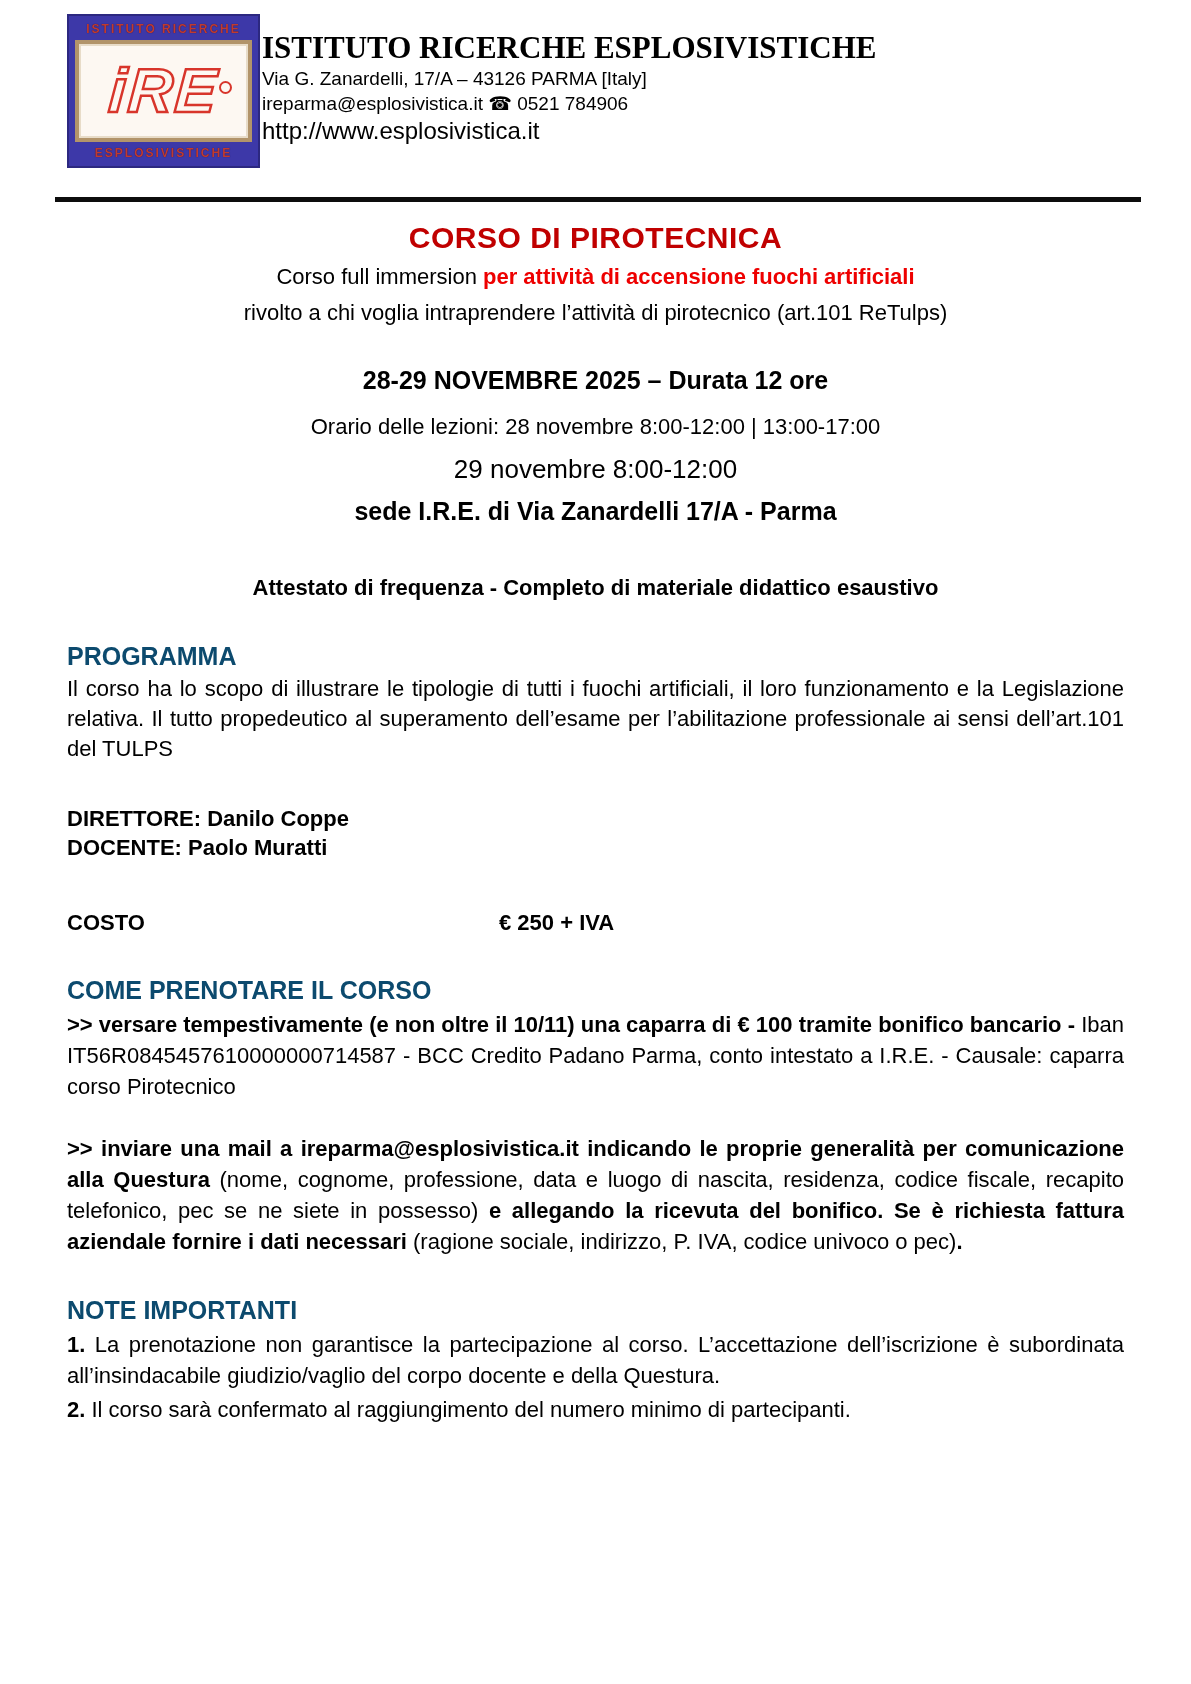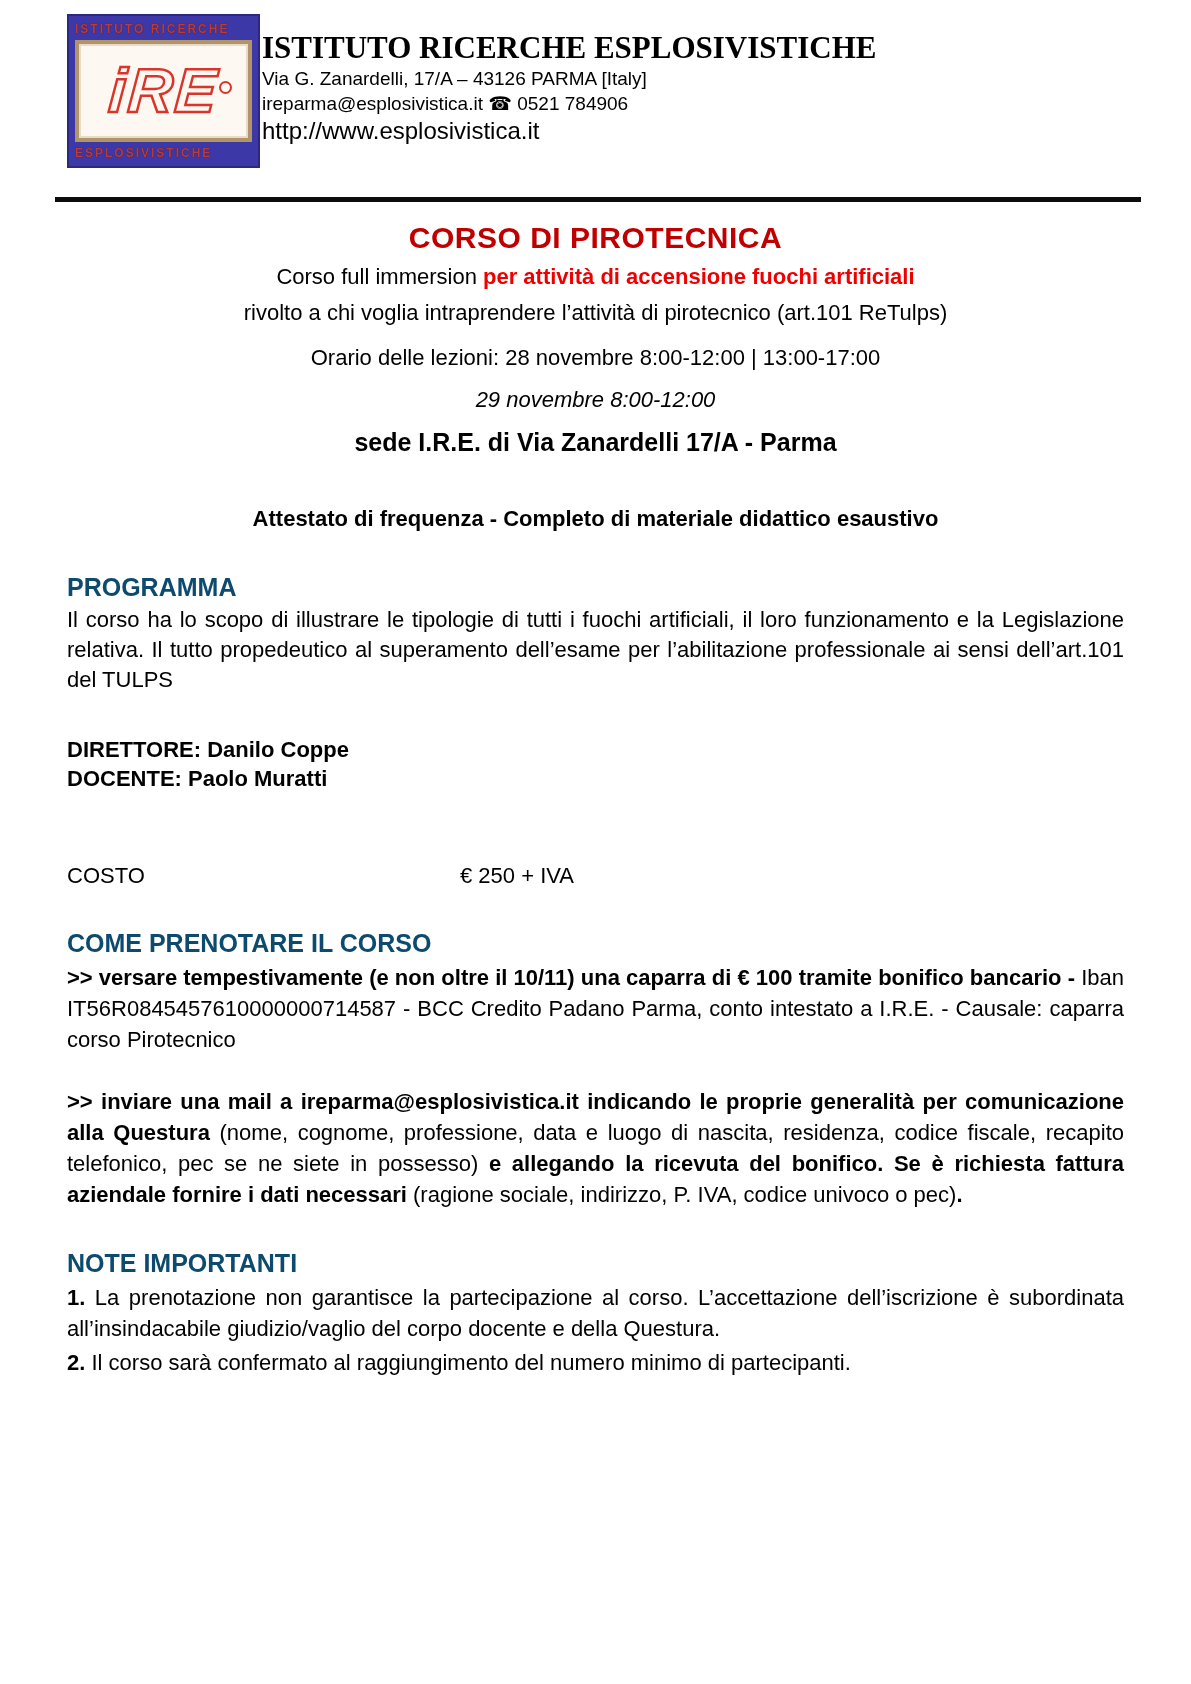--- a/index.html
+++ b/index.html
@@ -13,21 +13,21 @@
     margin:0 auto;
   }
   
   .logo{
     position:absolute;left:67px;top:14px;width:193px;height:154px;
     background:#3d38a8;border:2px solid #2c2880;
     box-sizing:border-box;display:flex;flex-direction:column;
     padding:4px 6px;
   }
   .logo-band{
-    flex:0 0 auto;
+    flex:0 0 auto;text-align:center;
     font-size:12px;font-weight:bold;letter-spacing:2px;
     color:#c03a30;text-shadow:0 0 1px #1a1550;
     line-height:18px;white-space:nowrap;overflow:hidden;
   }
   .logo-inner{
     flex:1 1 auto;margin:2px 0;
     background:#fdf8f2;border:4px solid #b2946a;box-shadow:0 0 0 2px #e8dcc8 inset;
     display:flex;align-items:center;justify-content:center;
     position:relative;
   }
@@ -59,29 +59,29 @@
   .center{text-align:center;}
   .justify{text-align:justify;}
   .doc-title{
     font-size:30px;font-weight:bold;line-height:36px;margin:8px 0 0 0;
     color:#c00000;letter-spacing:0.5px;
   }
   .subtitle{font-size:22px;line-height:31px;margin:5px 0 0 0;}
   .red-bold{color:#ee0000;font-weight:bold;}
   .date-heading{font-size:25px;font-weight:bold;line-height:33px;margin:36px 0 0 0;}
   .sched-line{font-size:22px;line-height:30px;margin:15px 0 0 0;}
-  .sched-line2{font-size:22px;line-height:30px;margin:12px 0 0 0;font-style:italic;}
+  .sched-line2{font-size:26px;line-height:30px;margin:12px 0 0 0;}
   .venue{font-size:25px;font-weight:bold;line-height:30px;margin:12px 0 0 0;}
   .certificate{font-size:22px;font-weight:bold;line-height:30px;margin:47px 0 0 0;}
   .section-heading{
     font-size:25px;font-weight:bold;color:#0c4a6e;line-height:31px;margin:38px 0 0 0;
   }
   .body-par{font-size:22px;line-height:30px;margin:2px 0 0 0;}
   .staff{font-size:22px;font-weight:bold;line-height:29px;margin:40px 0 0 0;}
-  .costo-row{display:flex;margin:68px 0 0 0;font-size:22px;font-weight:normal;line-height:29px;}
+  .costo-row{display:flex;margin:46px 0 0 0;font-size:22px;font-weight:bold;line-height:29px;gap:39px;}
   .costo-label{width:393px;flex:0 0 auto;}
   .sconto{font-size:22px;font-weight:bold;line-height:31px;margin:46px 0 0 0;}
   .booking-par{font-size:22px;line-height:31px;margin:3px 0 0 0;}
   .booking-par2{font-size:22px;line-height:31px;margin:31px 0 0 0;}
   .bold{font-weight:bold;}
   .notes-par{font-size:22px;line-height:31px;margin:3px 0 0 0;}
 </style>
 </head>
 <body>
 
@@ -105,20 +105,21 @@
 
   <div class="rule"></div>
 
   <div class="content">
 
     <div class="doc-title center">CORSO DI PIROTECNICA</div>
 
     <div class="subtitle center"><span>Corso full immersion </span><span class="red-bold">per attività di accensione fuochi artificiali</span></div>
     <div class="subtitle center">rivolto a chi voglia intraprendere l’attività di pirotecnico (art.101 ReTulps)</div>
 
+    <div class="date-heading center">28-29 NOVEMBRE 2025 – Durata 12 ore</div>
     <div class="sched-line center">Orario delle lezioni: 28 novembre 8:00-12:00 | 13:00-17:00</div>
     <div class="sched-line2 center">29 novembre 8:00-12:00</div>
     <div class="venue center">sede I.R.E. di Via Zanardelli 17/A - Parma</div>
 
     <div class="certificate center">Attestato di frequenza - Completo di materiale didattico esaustivo</div>
 
     <div class="section-heading">PROGRAMMA</div>
     <div class="body-par justify">Il corso ha lo scopo di illustrare le tipologie di tutti i fuochi artificiali, il loro funzionamento e la Legislazione relativa. Il tutto propedeutico al superamento dell’esame per l’abilitazione professionale ai sensi dell’art.101 del TULPS</div>
 
     <div class="staff">

